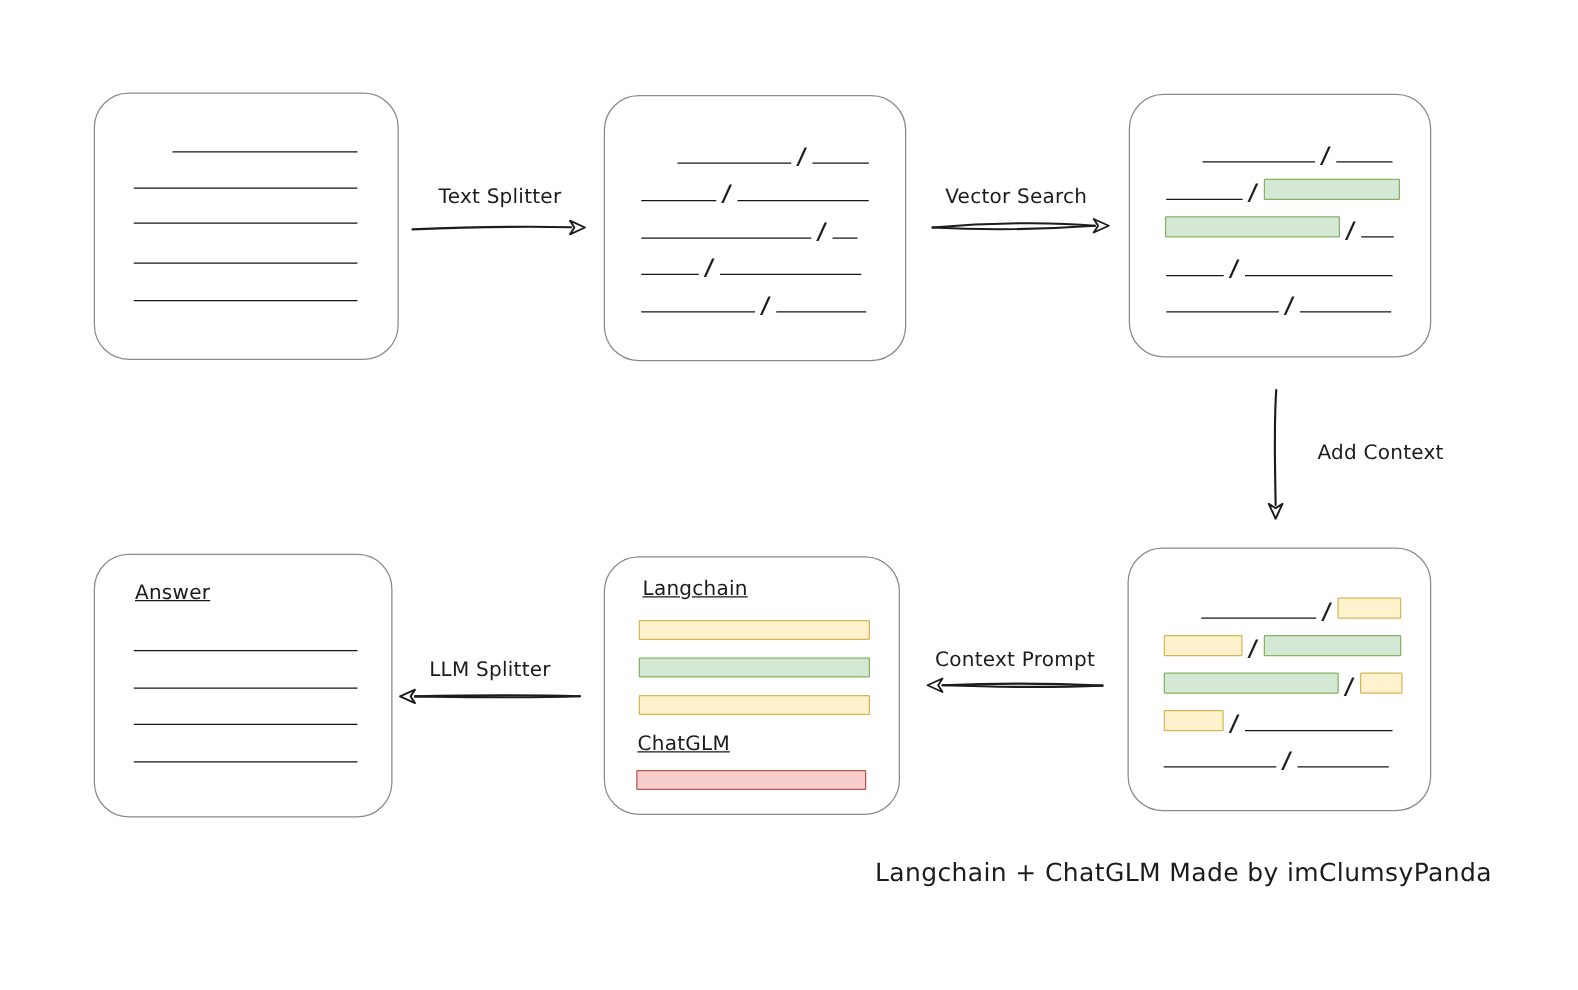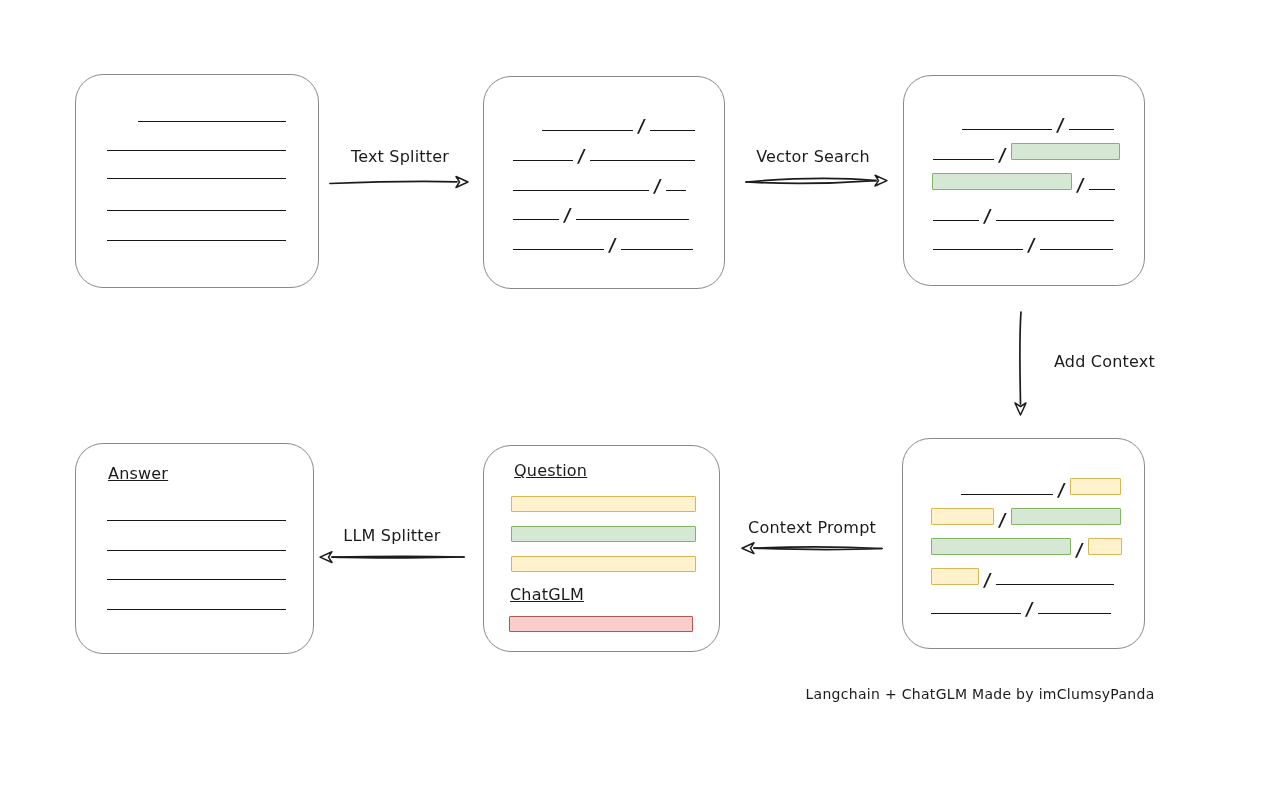--- a/index.html
+++ b/index.html
@@ -14,21 +14,21 @@
   .chip-yellow{background:var(--yellow-fill,#fff2cc);border-color:var(--yellow-border,#d6b656);}
   .kbar{position:absolute;height:14px;border:1.5px solid;border-radius:1px;}
   .kbar.yellow{background:var(--yellow-fill,#fff2cc);border-color:var(--yellow-border,#d6b656);}
   .kbar.green{background:var(--green-fill,#d5e8d4);border-color:var(--green-border,#82b366);}
   .kbar.red{background:var(--red-fill,#f8cecc);border-color:var(--red-border,#b85450);}
   .box-label{position:absolute;font-size:16px;letter-spacing:.2px;text-decoration:underline;}
   .arrow{position:absolute;overflow:visible;}
   .arrow path{fill:none;stroke:#1c1c1c;stroke-width:1.7;stroke-linecap:round;}
   .arrow polygon{fill:#ffffff;stroke:#1c1c1c;stroke-width:1.5;stroke-linejoin:round;}
   .arrow-label{position:absolute;font-size:16px;text-align:center;white-space:nowrap;letter-spacing:.2px;}
-  .caption{position:absolute;font-size:14px;text-align:center;white-space:nowrap;letter-spacing:.3px;}
+  .caption{position:absolute;font-size:20px;white-space:nowrap;letter-spacing:.3px;}
 </style>
 </head>
 <body>
 
 <div class="canvas">
 
   <div class="box" style="left:75px;top:74px;width:242px;height:212px;">
       <div class="chunk-row" style="left: 62px; top: 29px;">
         <i class="tline" style="width: 148px;"></i>
       </div>
@@ -124,21 +124,21 @@
         <i class="tline" style="width: 118px;"></i>
       </div>
       <div class="chunk-row" style="left: 28px; top: 157px;">
         <i class="tline" style="width: 90px;"></i>
         <span class="slash">/</span>
         <i class="tline" style="width: 73px;"></i>
       </div>
     </div>
 
   <div class="box" style="left:483px;top:445px;width:235px;height:205px;">
-    <div class="box-label" style="left:30px;top:15px;">Question</div>
+    <div class="box-label" style="left:30px;top:15px;">Langchain</div>
     <div></div>
     <div class="box-label" style="left:26px;top:139px;">ChatGLM</div>
     <div></div>
   <div class="kbar yellow" style="left: 27px; top: 50px; width: 183px;"></div>
       <div class="kbar green" style="left: 27px; top: 80px; width: 183px;"></div>
       <div class="kbar yellow" style="left: 27px; top: 110px; width: 183px;"></div>
       <div class="kbar red" style="left: 25px; top: 170px; width: 182px;"></div>
     </div>
 
   <div class="box" style="left:75px;top:443px;width:237px;height:209px;">

